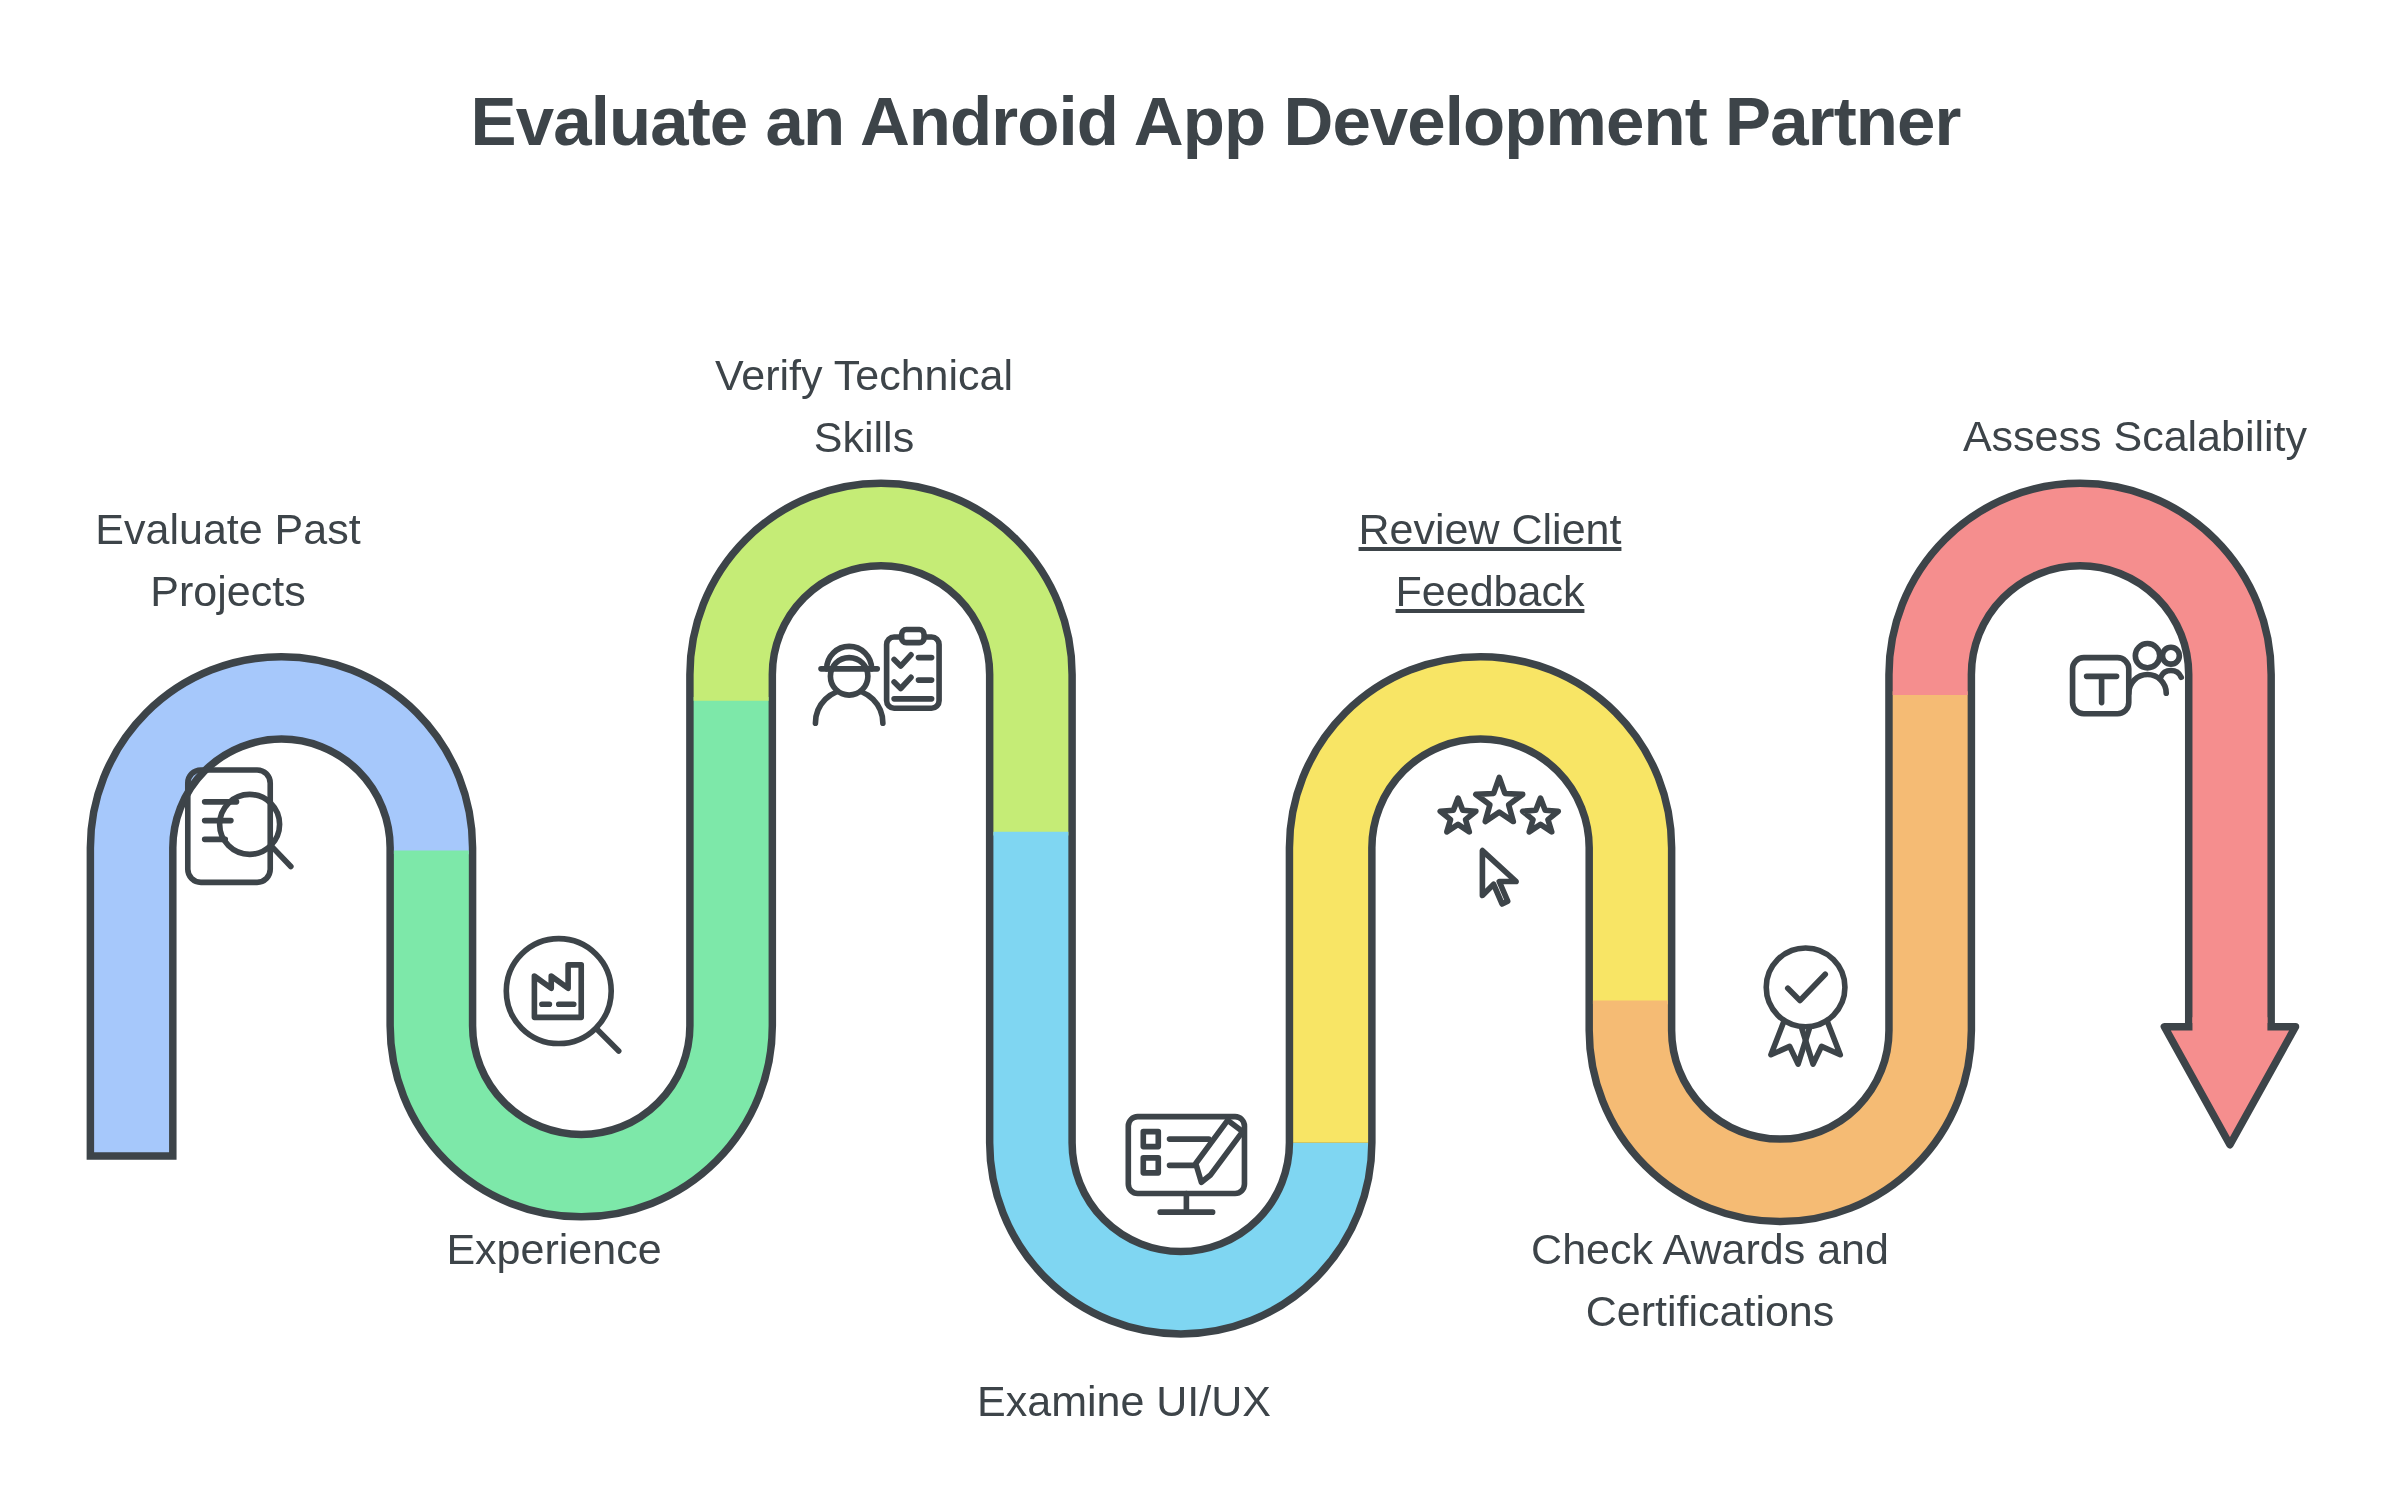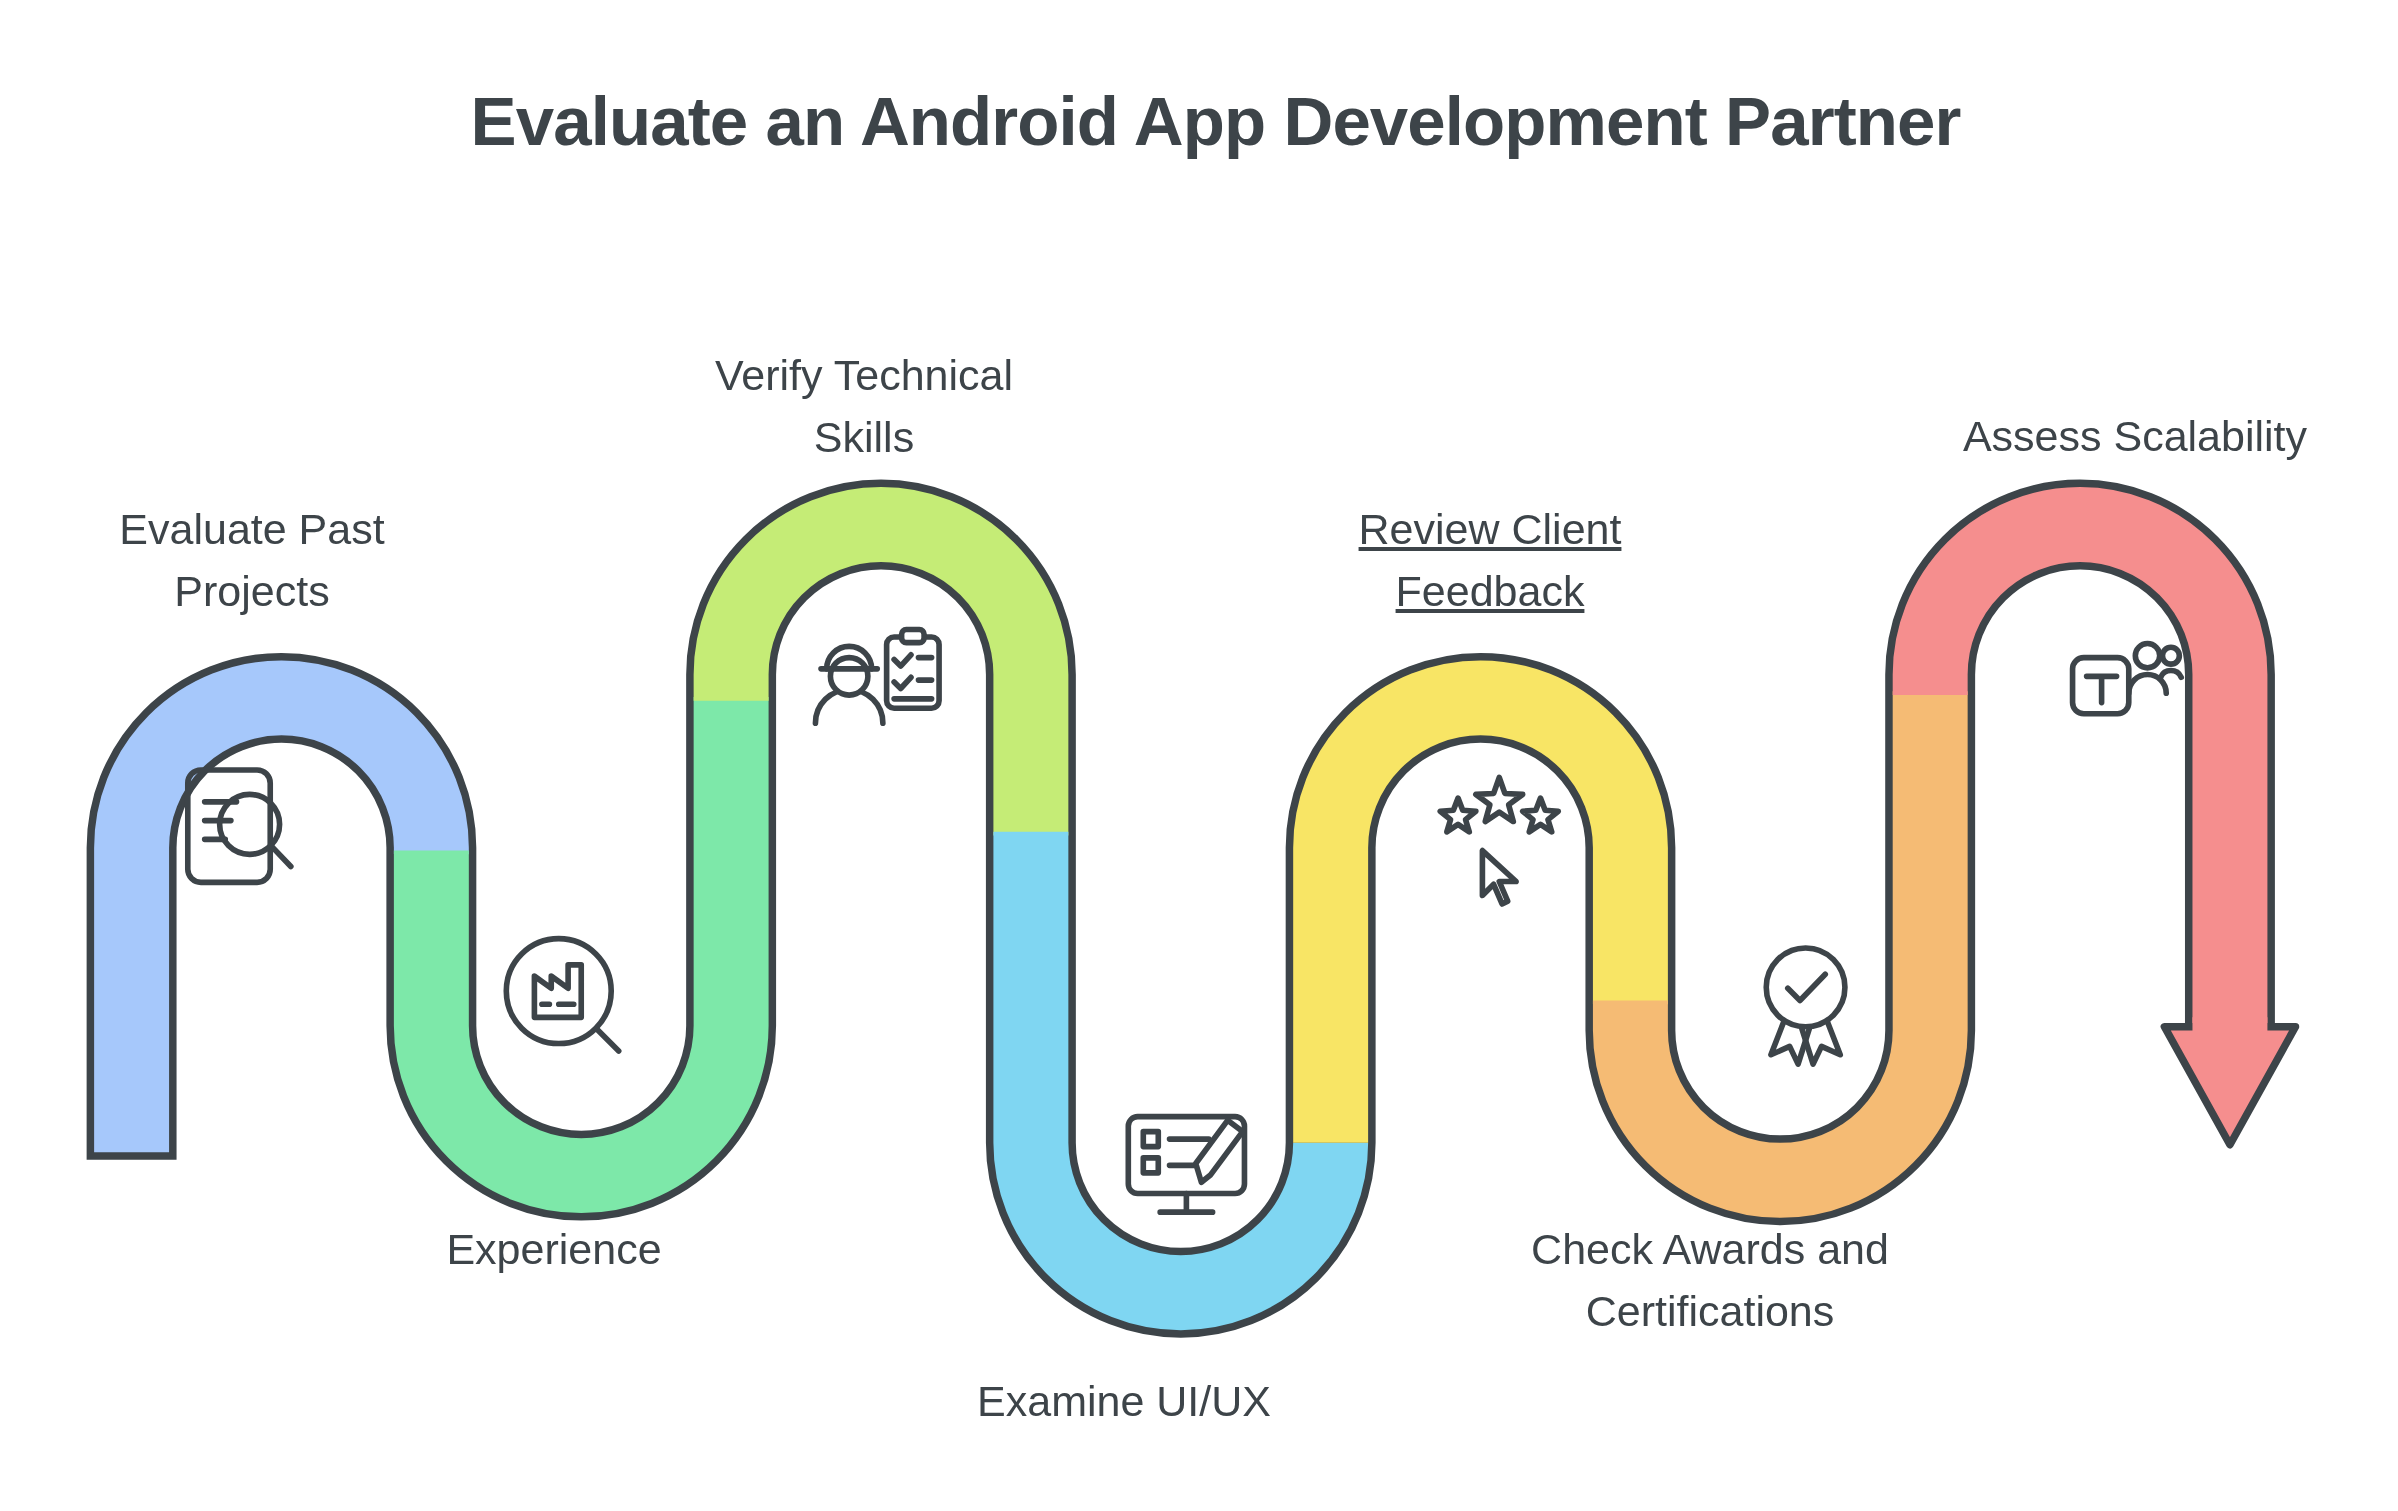--- a/index.html
+++ b/index.html
@@ -126,21 +126,21 @@
     <g>
       <circle class="icon" cx="2317" cy="700" r="9"></circle>
       <path class="icon" d="M 2306 723 A 12 12 0 0 1 2328 723"></path>
       <circle class="icon-fill" cx="2292" cy="700" r="13"></circle>
       <path class="icon" d="M 2272 740 A 20 20 0 0 1 2312 740"></path>
       <rect class="icon-fill" x="2212" y="702" width="60" height="60" rx="12"></rect>
       <path class="icon" d="M 2227 722 H 2259 M 2243 722 V 750"></path>
     </g>
   </svg>
 
-  <div class="label" style="left:252px; top:498px;text-align:center;">
+  <div class="label" style="left:228px; top:498px;text-align:center;">
     <div>Evaluate Past</div>
     <div>Projects</div>
   </div>
 
   <div class="label" style="left:554px; top:1218px;">
     <div>Experience</div>
   </div>
 
   <div class="label" style="left:864px; top:344px;">
     <div>Verify Technical</div>

